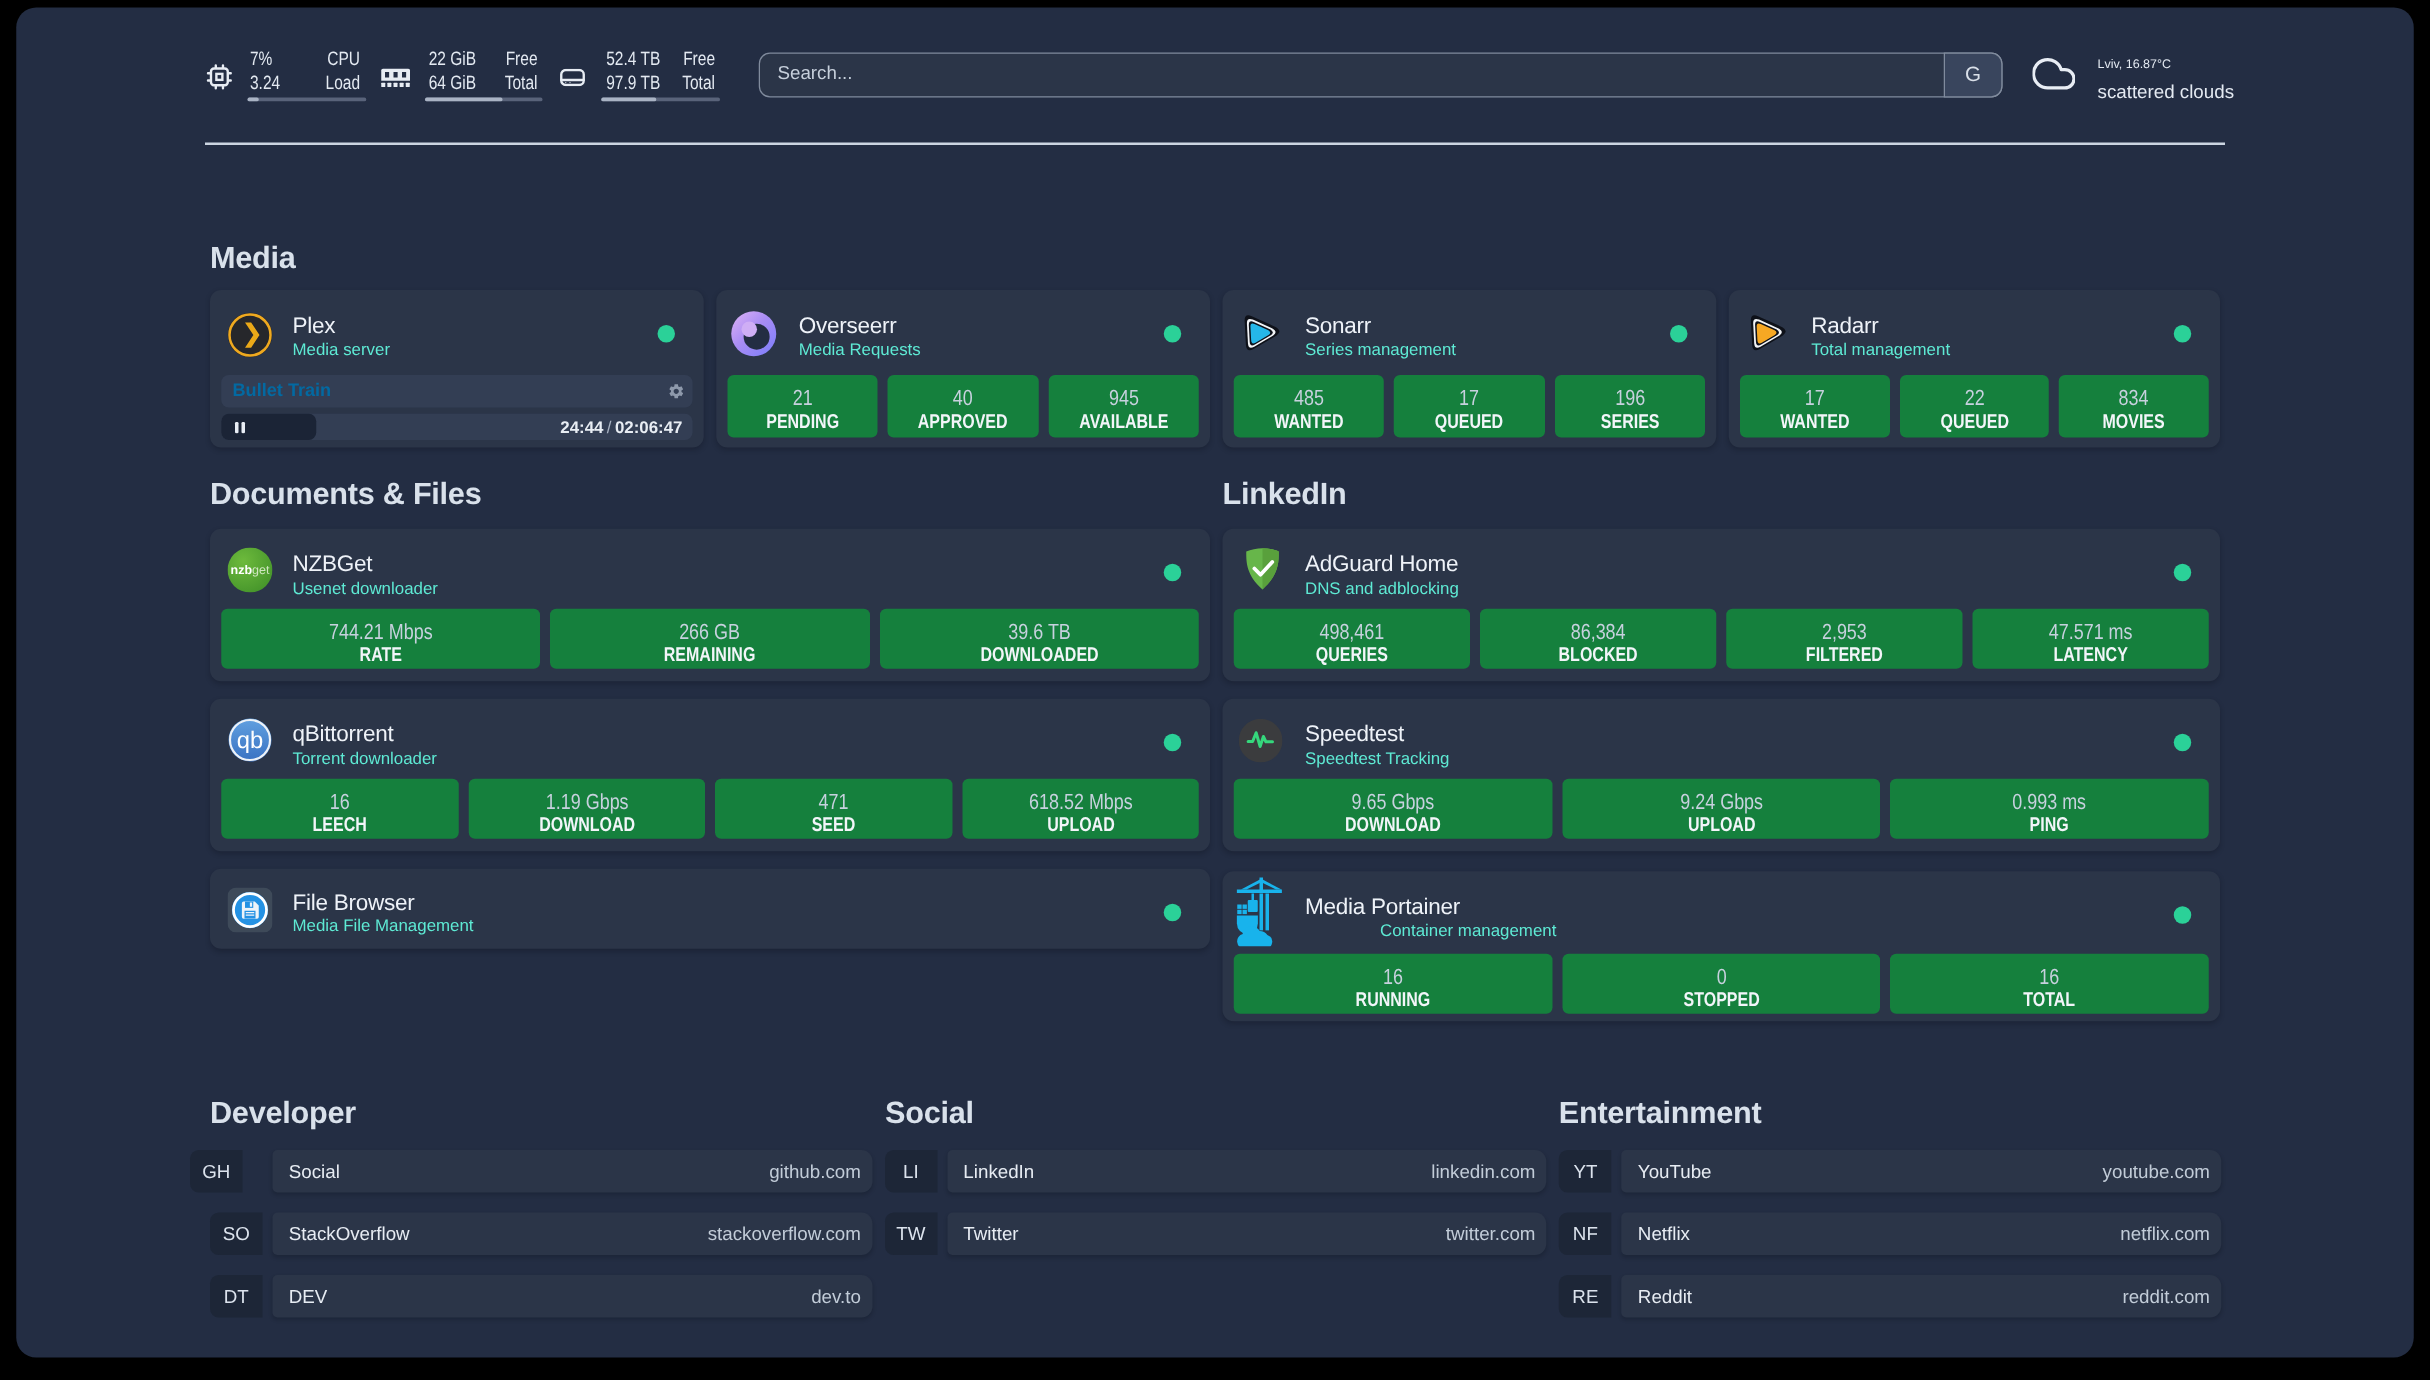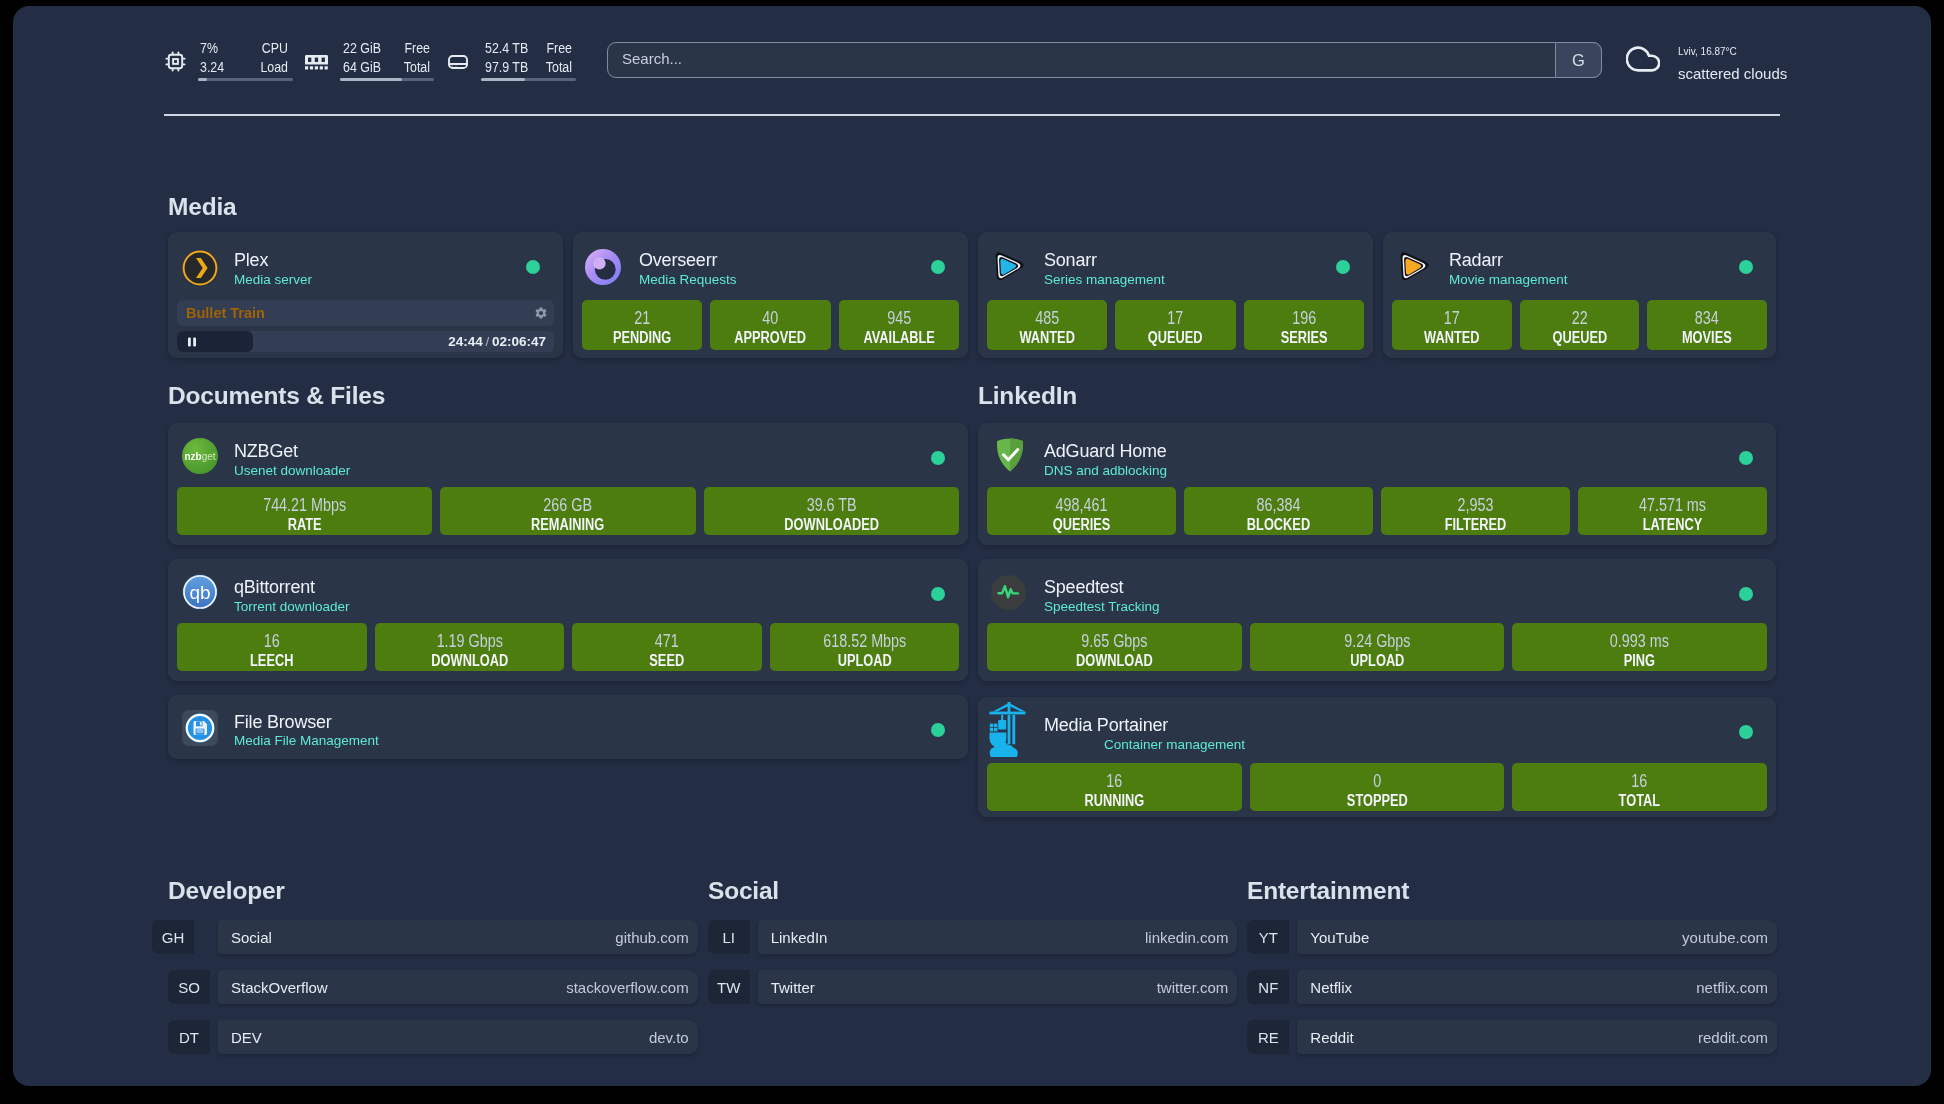--- a/index.html
+++ b/index.html
@@ -2,21 +2,21 @@
 <html><head><meta charset="utf-8"><style>
 *{margin:0;padding:0;box-sizing:border-box}
 html,body{width:1944px;height:1104px;background:#000;font-family:"Liberation Sans",sans-serif;overflow:hidden}
 .abs{position:absolute}
 #page{position:absolute;left:13px;top:6px;width:1918px;height:1080px;background:#232d43;border-radius:16px}
 .title{position:absolute;font-size:24.5px;line-height:25px;font-weight:700;color:#d9e1eb;letter-spacing:-0.2px}
 .card{position:absolute;background:#2b3548;border-radius:9px;box-shadow:0 2px 4px rgba(9,13,24,.28)}
 .sname{position:absolute;font-size:18px;line-height:20px;font-weight:500;color:#eef2f8;letter-spacing:-0.2px}
 .sdesc{position:absolute;font-size:13.5px;line-height:15px;font-weight:400;color:#5eead4}
 .dot{position:absolute;width:14px;height:14px;border-radius:50%;background:#2bd198}
-.sbox{position:absolute;background:#4d7c0f;border-radius:5px}
+.sbox{position:absolute;background:#15803d;border-radius:5px}
 .sval{position:absolute;width:100%;text-align:center;font-size:17.5px;line-height:17px;color:#c7d1de;transform:scaleX(.82)}
 .slab{position:absolute;width:100%;text-align:center;font-size:16px;line-height:14px;font-weight:700;color:#f2f5f9;letter-spacing:0;transform:scaleX(.80)}
 .rzval{position:absolute;font-size:15.5px;line-height:19px;color:#e4eaf2}
 .cond{transform:scaleX(.8);transform-origin:left center}
 .condr{transform:scaleX(.8);transform-origin:right center}
 .bar{position:absolute;height:3.4px;border-radius:2px;background:#59637a}
 .barfill{position:absolute;height:3.4px;border-radius:2px;background:#a9b3c4}
 .bk-abbr{position:absolute;background:#1d2637;border-radius:7px 0 0 7px;display:flex;align-items:center;justify-content:center;font-size:15px;font-weight:500;color:#dce3ed}
 .bk-bar{position:absolute;background:#2b3548;border-radius:4px 9px 9px 4px;box-shadow:0 2px 3px rgba(9,13,24,.22)}
 .bk-name{position:absolute;left:13px;top:0;height:100%;display:flex;align-items:center;font-size:15px;font-weight:500;color:#e7ecf3}
@@ -82,21 +82,21 @@
 <div class="card" style="left:168px;top:232px;width:395px;height:126px"></div>
 <svg class="abs" style="left:181px;top:249px" width="38" height="38" viewBox="0 0 38 38">
 <circle cx="19" cy="19" r="17.8" fill="#26272b"></circle>
     <circle cx="19" cy="19" r="16.4" fill="none" stroke="#efa91f" stroke-width="2"></circle>
 <path d="M15 8.9 h4.9 l6.7 10.1 -6.7 10.1 h-4.9 l6.7 -10.1 z" fill="#eba918"></path>
   </svg>
 <div class="sname" style="left:234px;top:250.4px">Plex</div>
 <div class="sdesc" style="left:234px;top:271.6px">Media server</div>
 <div class="dot" style="left:526px;top:260px"></div>
 <div class="abs" style="left:177px;top:300px;width:377px;height:26px;background:#333e54;border-radius:6px"></div>
-<div class="abs" style="left:186px;top:300px;height:26px;display:flex;align-items:center;font-size:14.5px;font-weight:600;color:#a16207">Bullet Train</div>
+<div class="abs" style="left:186px;top:300px;height:26px;display:flex;align-items:center;font-size:14.5px;font-weight:600;color:#0369a1">Bullet Train</div>
 <svg class="abs" style="left:534px;top:306px" width="14" height="14" viewBox="0 0 24 24">
     <path fill="#8e99ab" d="M19.14 12.94c.04-.3.06-.61.06-.94 0-.32-.02-.64-.07-.94l2.03-1.58c.18-.14.23-.41.12-.61l-1.92-3.32c-.12-.22-.37-.29-.59-.22l-2.39.96c-.5-.38-1.03-.7-1.62-.94l-.36-2.54c-.04-.24-.24-.41-.48-.41h-3.84c-.24 0-.43.17-.47.41l-.36 2.54c-.59.24-1.13.57-1.62.94l-2.39-.96c-.22-.08-.47 0-.59.22L2.74 8.87c-.12.21-.08.47.12.61l2.03 1.58c-.05.3-.09.63-.09.94s.02.64.07.94l-2.03 1.58c-.18.14-.23.41-.12.61l1.92 3.32c.12.22.37.29.59.22l2.39-.96c.5.38 1.03.7 1.62.94l.36 2.54c.05.24.24.41.48.41h3.84c.24 0 .44-.17.47-.41l.36-2.54c.59-.24 1.13-.56 1.62-.94l2.39.96c.22.08.47 0 .59-.22l1.92-3.32c.12-.22.07-.47-.12-.61l-2.01-1.58zM12 15.6c-1.98 0-3.6-1.62-3.6-3.6s1.62-3.6 3.6-3.6 3.6 1.62 3.6 3.6-1.62 3.6-3.6 3.6z"></path>
   </svg>
 <div class="abs" style="left:177px;top:331px;width:377px;height:20.5px;background:#333e54;border-radius:6px"></div>
 <div class="abs" style="left:177px;top:331px;width:76px;height:20.5px;background:#1b2436;border-radius:6px"></div>
 <svg class="abs" style="left:187px;top:336.5px" width="10" height="10" viewBox="0 0 10 10" fill="#e9eef5">
     <rect x="1" y="0.5" width="2.8" height="9" rx="1"></rect>
     <rect x="6.2" y="0.5" width="2.8" height="9" rx="1"></rect>
   </svg>
 <div class="abs" style="left:350px;top:331px;width:196px;height:20.5px;display:flex;align-items:center;justify-content:flex-end;font-size:13.5px;font-weight:600;color:#e8edf4">24:44 <span style="font-weight:400;color:#aab4c4">/</span> 02:06:47</div>
@@ -155,21 +155,21 @@
 <div class="card" style="left:1383px;top:232px;width:393px;height:126px"></div>
 <svg class="abs" style="left:1394px;top:248px" width="38" height="38" viewBox="0 0 38 38">
 <g transform="rotate(-3 19 19)">
 <path d="M13 5.2 L31.6 14.8 Q36.5 18.1 31.6 21.4 L13 31 Q7.2 33.8 7.2 27.4 L7.2 8.8 Q7.2 2.4 13 5.2 Z" fill="#0e1119" transform="translate(19.3 18.7) scale(1.02) translate(-19 -19)"></path>
 <path d="M13 5.2 L31.6 14.8 Q36.5 18.1 31.6 21.4 L13 31 Q7.2 33.8 7.2 27.4 L7.2 8.8 Q7.2 2.4 13 5.2 Z" fill="#f2f4f7" transform="translate(18.9 19) scale(0.84) translate(-19 -19)"></path>
 <path d="M13 5.2 L31.6 14.8 Q36.5 18.1 31.6 21.4 L13 31 Q7.2 33.8 7.2 27.4 L7.2 8.8 Q7.2 2.4 13 5.2 Z" fill="#0e1119" transform="translate(18.7 19) scale(0.7) translate(-19 -19)"></path>
 <path d="M13 5.2 L31.6 14.8 Q36.5 18.1 31.6 21.4 L13 31 Q7.2 33.8 7.2 27.4 L7.2 8.8 Q7.2 2.4 13 5.2 Z" fill="#f7a823" transform="translate(18.5 19) scale(0.58) translate(-19 -19)"></path>
 </g>
   </svg>
 <div class="sname" style="left:1449px;top:250.4px">Radarr</div>
-<div class="sdesc" style="left:1449px;top:271.6px">Movie management</div>
+<div class="sdesc" style="left:1449px;top:271.6px">Total management</div>
 <div class="dot" style="left:1739px;top:260px"></div>
 <div class="sbox" style="left:1392.0px;top:300px;width:119.7px;height:50px">
     <div class="sval" style="top:10.2px">17</div>
     <div class="slab" style="top:31.4px">WANTED</div>
   </div>
 <div class="sbox" style="left:1519.7px;top:300px;width:119.7px;height:50px">
     <div class="sval" style="top:10.2px">22</div>
     <div class="slab" style="top:31.4px">QUEUED</div>
   </div>
 <div class="sbox" style="left:1647.3px;top:300px;width:119.7px;height:50px">

